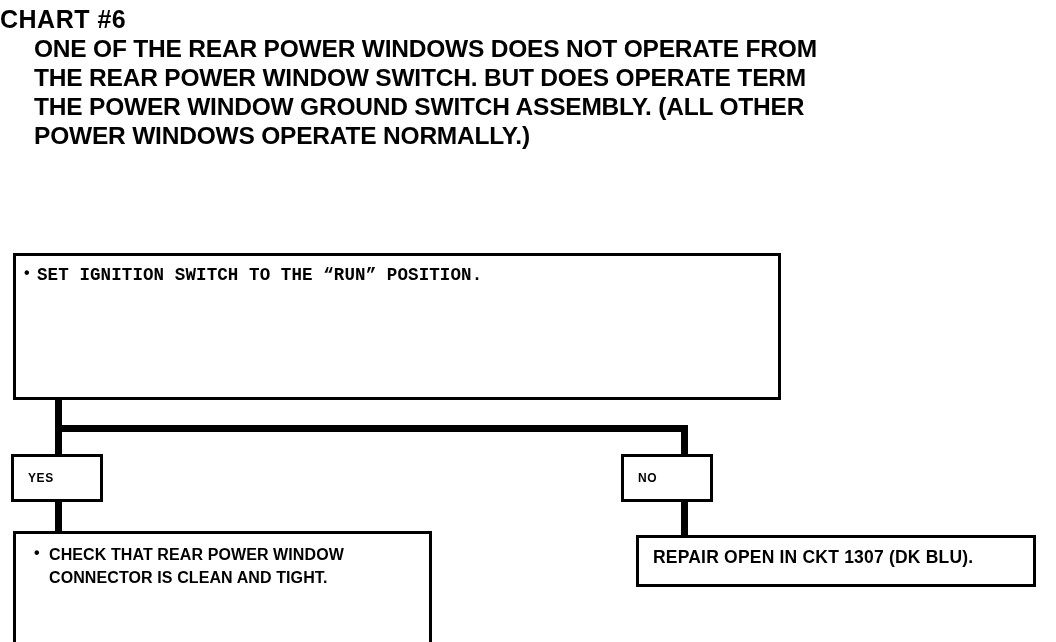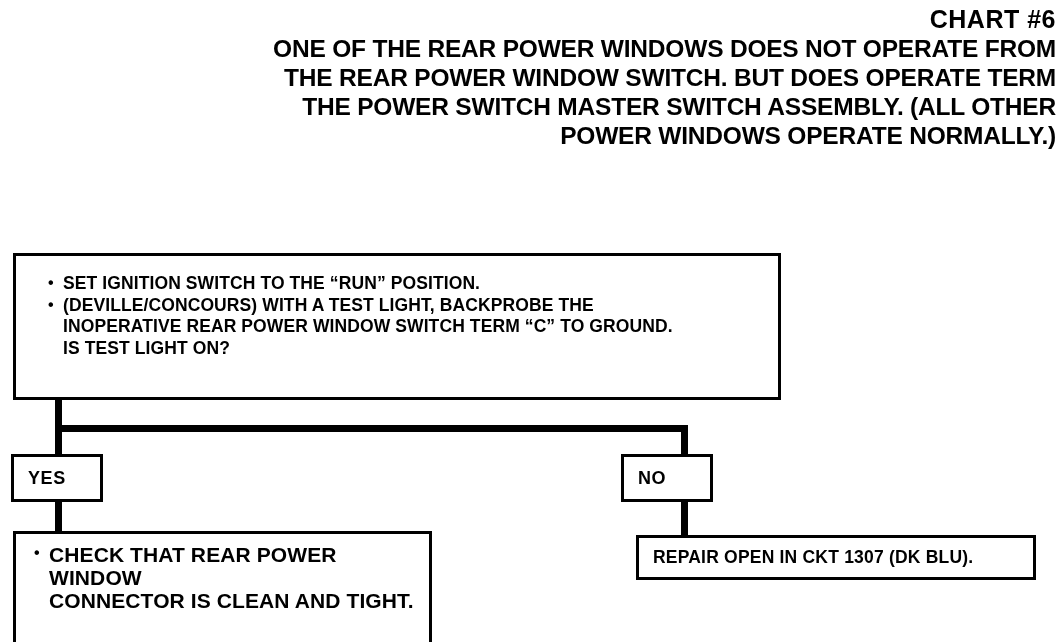--- a/index.html
+++ b/index.html
@@ -15,55 +15,57 @@
     font-family: "Liberation Sans", sans-serif;
     color: #000000;
   }
 
   
   #title-block {
     position: absolute;
     left: 0;
     top: 4px;
     width: 1056px;
-    text-align: right;
+    text-align: left;
   }
   #chart-title {
     font-size: 25px;
     font-weight: bold;
     letter-spacing: 0.5px;
     line-height: 30px;
     white-space: pre;
   }
   .subtitle-line {
     font-size: 24.5px;
     font-weight: bold;
     letter-spacing: -0.2px;
     line-height: 29px;
     white-space: pre;
+    margin-left: 34px;
   }
 
   
   .box {
     position: absolute;
     background: #ffffff;
     border: 3px solid #000000;
     box-sizing: border-box;
   }
 
   
   #decision-box {
     left: 13px;
     top: 253px;
     width: 768px;
     height: 147px;
   }
   #decision-box .bullet-list {
-    margin: 8px;
-    padding: 9px 10px 0 22px;
+    margin: 0;
+    padding: 9px 10px 0 4px;
+    font-family: Liberation Mono, monospace;
   }
 
   
   .bullet-list {
     list-style: none;
     margin: 0;
     padding: 0;
   }
   .bullet-list li {
     position: relative;
@@ -84,48 +86,48 @@
   }
 
   
   .answer-box {
     height: 48px;
     width: 92px;
   }
   #yes-box { left: 11px;  top: 454px; }
   #no-box  { left: 621px; top: 454px; }
   .answer-label {
-    font-size: 18px;
+    font-size: 12px;
     font-weight: bold;
     letter-spacing: 0.6px;
     line-height: 42px;
     padding-left: 14px;
   }
 
   
   #result-box-left {
     left: 13px;
     top: 531px;
     width: 419px;
     height: 111px;
     border-bottom: none;
   }
   #result-box-left .bullet-list {
     padding: 9px 8px 0 16px;
   }
   #result-box-left .bullet-list li {
-    font-size: 21px;
+    font-size: 16px;
     line-height: 23px;
   }
 
   #result-box-right {
     left: 636px;
     top: 535px;
     width: 400px;
-    height: 45px;
+    height: 52px;
   }
   #result-box-right .result-text {
     font-size: 17.5px;
     font-weight: bold;
     letter-spacing: 0.2px;
     line-height: 39px;
     padding-left: 14px;
     white-space: pre;
   }
 
@@ -140,30 +142,27 @@
   #conn-yes-down       { left: 55px;  top: 501px; width: 7px;   height: 31px; }
   #conn-no-down        { left: 681px; top: 501px; width: 7px;   height: 35px; }
 </style>
 </head>
 <body>
 
 <div id="title-block">
   <div id="chart-title">CHART #6</div>
   <div class="subtitle-line">ONE OF THE REAR POWER WINDOWS DOES NOT OPERATE FROM</div>
   <div class="subtitle-line">THE REAR POWER WINDOW SWITCH. BUT DOES OPERATE TERM</div>
-  <div class="subtitle-line">THE POWER SWITCH MASTER SWITCH ASSEMBLY. (ALL OTHER</div>
+  <div class="subtitle-line">THE POWER WINDOW GROUND SWITCH ASSEMBLY. (ALL OTHER</div>
   <div class="subtitle-line">POWER WINDOWS OPERATE NORMALLY.)</div>
 </div>
 
 <div class="box" id="decision-box">
   <ul class="bullet-list">
     <li>SET IGNITION SWITCH TO THE “RUN” POSITION.</li>
-    <li>(DEVILLE/CONCOURS) WITH A TEST LIGHT, BACKPROBE THE
-INOPERATIVE REAR POWER WINDOW SWITCH TERM “C” TO GROUND.
-IS TEST LIGHT ON?</li>
   </ul>
 </div>
 
 <div class="line" id="conn-stem-main"></div>
 <div class="line" id="conn-horizontal"></div>
 <div class="line" id="conn-drop-no"></div>
 <div class="line" id="conn-yes-down"></div>
 <div class="line" id="conn-no-down"></div>
 
 <div class="box answer-box" id="yes-box">

